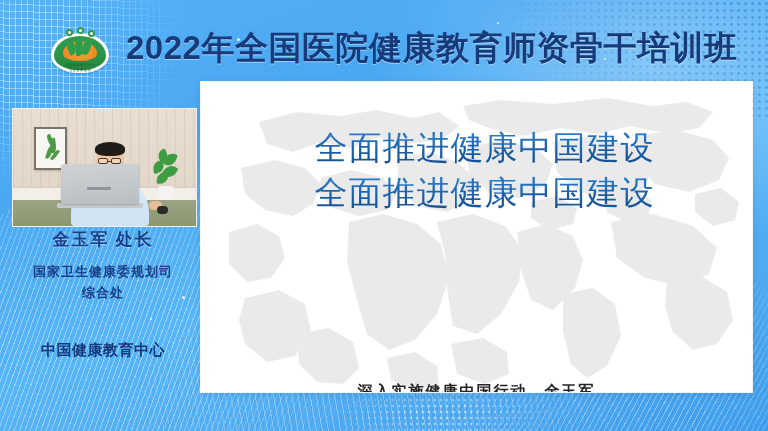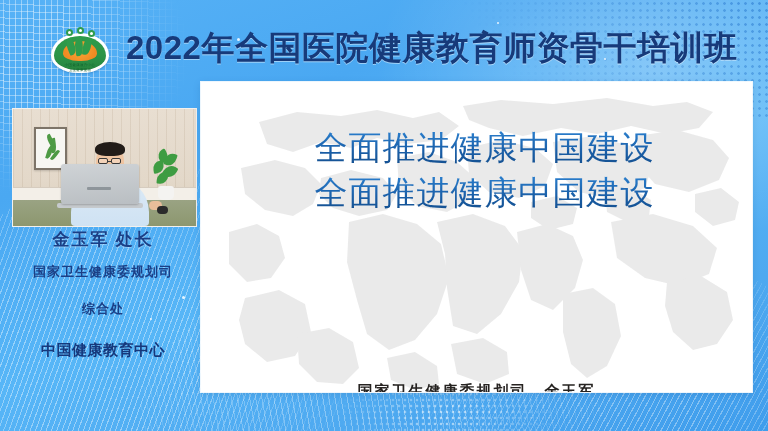--- a/index.html
+++ b/index.html
@@ -169,21 +169,20 @@
     text-shadow:0 1px 1px rgba(255,255,255,.35);
     text-align:center;
   }
   .cap-org{
     top:263px;font-size:13px;letter-spacing:1px;font-weight:bold;
     font-family:Liberation Serif, serif;
   }
   .cap-dept{
     top:284px;font-size:13px;letter-spacing:1px;font-weight:bold;
     font-family:Liberation Serif, serif;
-    margin-top:16px;
   }
   .foot{position:absolute;left:0;width:206px;text-align:center;color:#16387c;font-weight:bold;}
   .foot-1{top:341px;font-size:15px;letter-spacing:.5px;}
   .foot-2{top:363px;font-size:15px;letter-spacing:.5px;}
 
   
   .slide{
     position:absolute;left:201px;top:82px;width:551px;height:310px;
     background:#ffffff;overflow:hidden;
     box-shadow:0 0 0 1px rgba(255,255,255,.9), 0 2px 8px rgba(10,60,120,.18);
@@ -316,16 +315,16 @@
           <path d="M404 112 L430 106 L450 118 L448 134 L426 140 L406 130 Z"></path>
           <path d="M494 112 L520 106 L538 120 L534 138 L512 144 L494 130 Z"></path>
           <path d="M330 120 L356 114 L376 126 L372 142 L348 148 L330 136 Z"></path>
         </g>
       </svg>
     </div>
     <div class="slide-title">
       <span class="ln">全面推进健康中国建设</span>
       <span class="ln">全面推进健康中国建设</span>
     </div>
-    <div class="slide-byline">国家卫生健康委规划司　金玉军</div>
+    <div class="slide-byline">深入实施健康中国行动　金玉军</div>
   </div>
 
 </div>
 
 </body></html>

